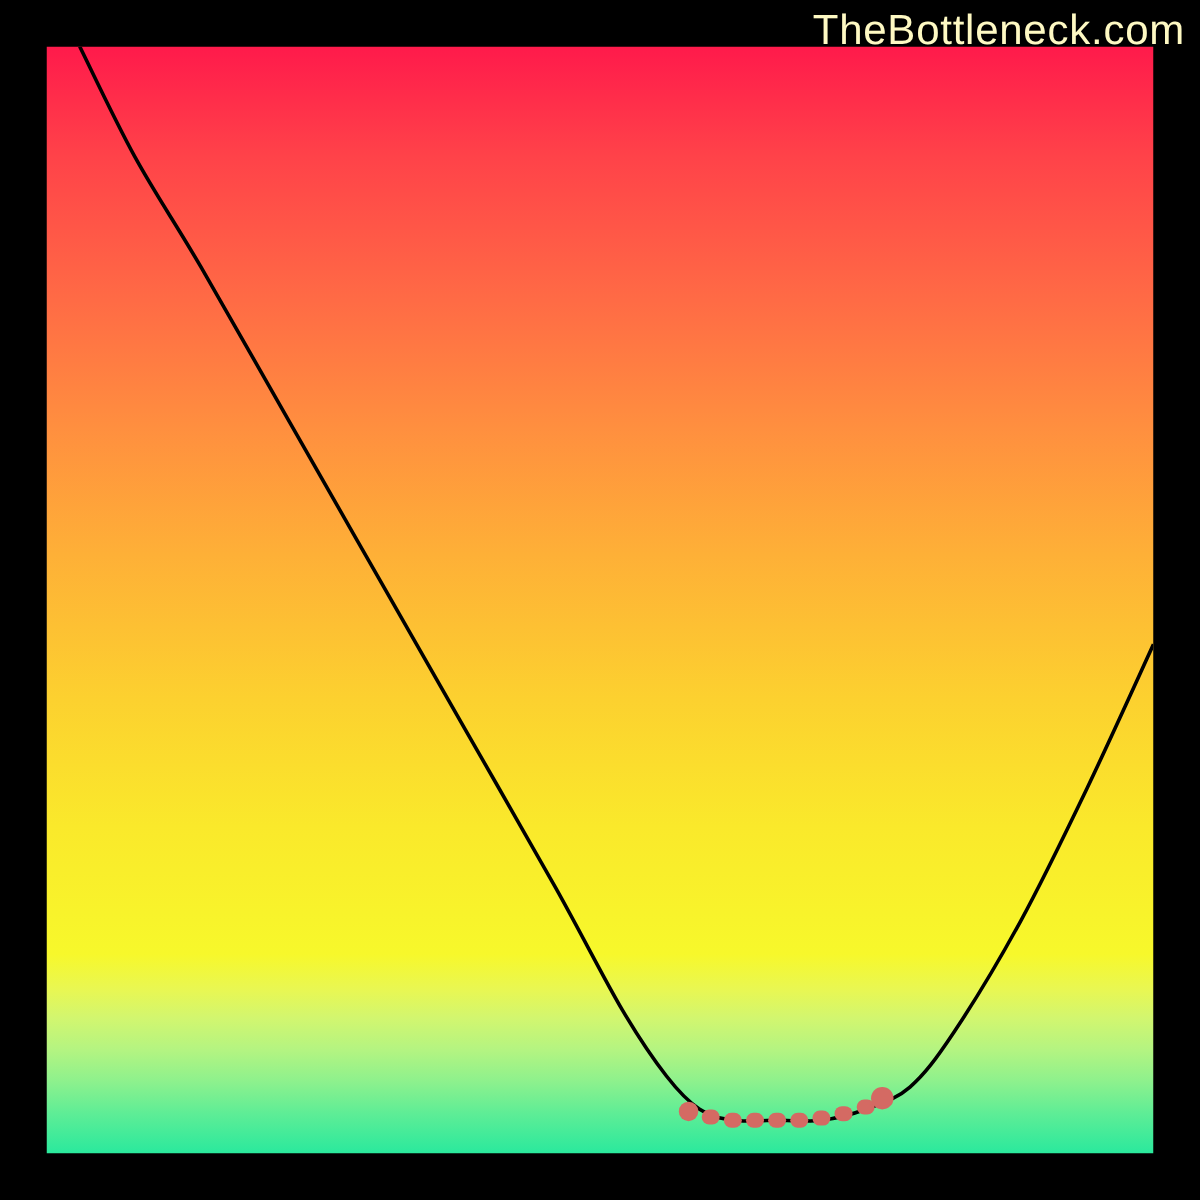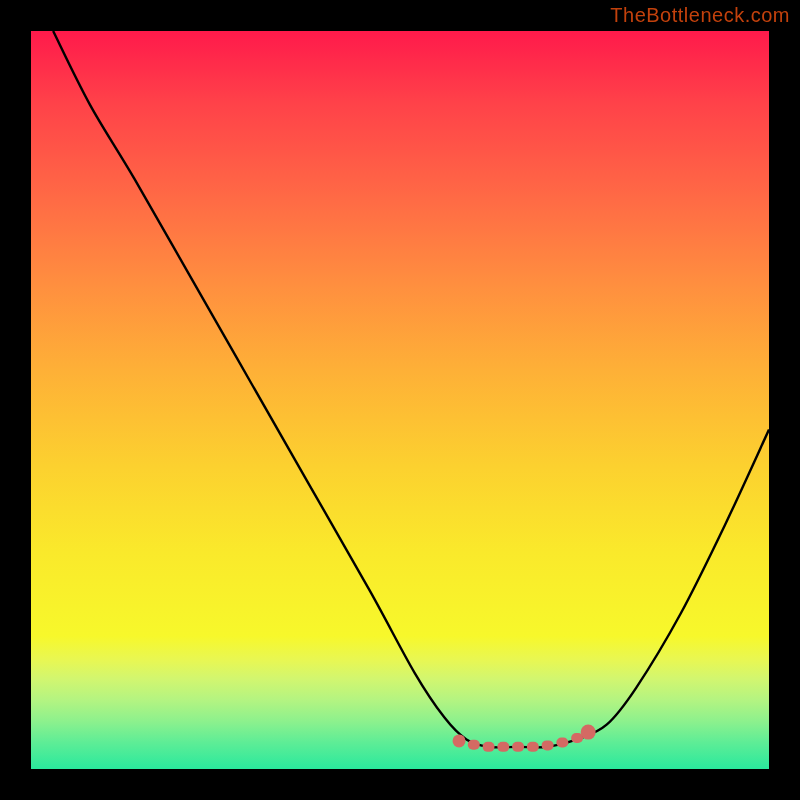--- a/index.html
+++ b/index.html
@@ -14,22 +14,22 @@
   .frame {
     position: relative;
     width: 800px;
     height: 800px;
     background: #000;
   }
   .watermark {
     position: absolute;
     top: 4px;
     right: 10px;
-    color: #c2410c;
-    font-size: 20px;
+    color: #fef9c3;
+    font-size: 28px;
     font-weight: 500;
     letter-spacing: 0.5px;
     z-index: 5;
   }
   .plot-area {
     position: absolute;
     left: 31px;
     top: 31px;
     width: 738px;
     height: 738px;

